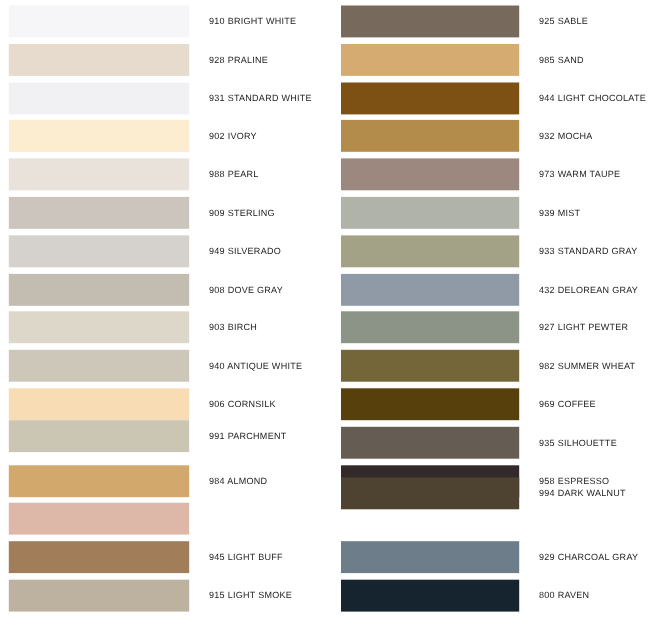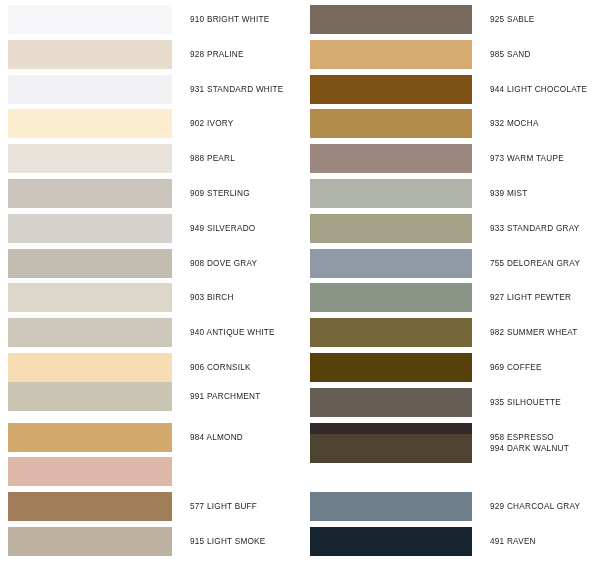--- a/index.html
+++ b/index.html
@@ -117,21 +117,21 @@
       </div>
       <div class="row" style="top: 420.6px;">
         <div class="swatch" style="background: rgb(211, 168, 109);"></div>
         <div class="label">984 ALMOND</div>
       </div>
       <div class="row" style="top: 455.4px;">
         <div class="swatch" style="background: rgb(221, 183, 168);"></div>
       </div>
       <div class="row" style="top: 490.2px;">
         <div class="swatch" style="background: rgb(162, 125, 89);"></div>
-        <div class="label">577 LIGHT BUFF</div>
+        <div class="label">945 LIGHT BUFF</div>
       </div>
       <div class="row" style="top: 525px;">
         <div class="swatch" style="background: rgb(189, 177, 160);"></div>
         <div class="label">915 LIGHT SMOKE</div>
       </div>
     </div>
   <div class="column right">
       <div class="row" style="top: 3px;">
         <div class="swatch" style="background: rgb(119, 106, 92);"></div>
         <div class="label">925 SABLE</div>
@@ -155,21 +155,21 @@
       <div class="row" style="top: 177px;">
         <div class="swatch" style="background: rgb(176, 179, 170);"></div>
         <div class="label">939 MIST</div>
       </div>
       <div class="row" style="top: 211.8px;">
         <div class="swatch" style="background: rgb(163, 161, 134);"></div>
         <div class="label">933 STANDARD GRAY</div>
       </div>
       <div class="row" style="top: 246.6px;">
         <div class="swatch" style="background: rgb(144, 154, 166);"></div>
-        <div class="label">755 DELOREAN GRAY</div>
+        <div class="label">432 DELOREAN GRAY</div>
       </div>
       <div class="row" style="top: 281.4px;">
         <div class="swatch" style="background: rgb(139, 148, 135);"></div>
         <div class="label">927 LIGHT PEWTER</div>
       </div>
       <div class="row" style="top: 316.2px; text-align: center;">
         <div class="swatch" style="background: rgb(117, 102, 58);"></div>
         <div class="label">982 SUMMER WHEAT</div>
       </div>
       <div class="row" style="top: 351px;">
@@ -187,16 +187,16 @@
       <div class="row" style="top: 432px;">
         <div class="swatch" style="background: rgb(78, 66, 48);"></div>
         <div class="label">994 DARK WALNUT</div>
       </div>
       <div class="row" style="top: 490.2px;">
         <div class="swatch" style="background: rgb(109, 125, 137);"></div>
         <div class="label">929 CHARCOAL GRAY</div>
       </div>
       <div class="row" style="top: 525px;">
         <div class="swatch" style="background: rgb(22, 36, 47);"></div>
-        <div class="label">491 RAVEN</div>
+        <div class="label">800 RAVEN</div>
       </div>
     </div>
 </div>
 
 </body></html>

